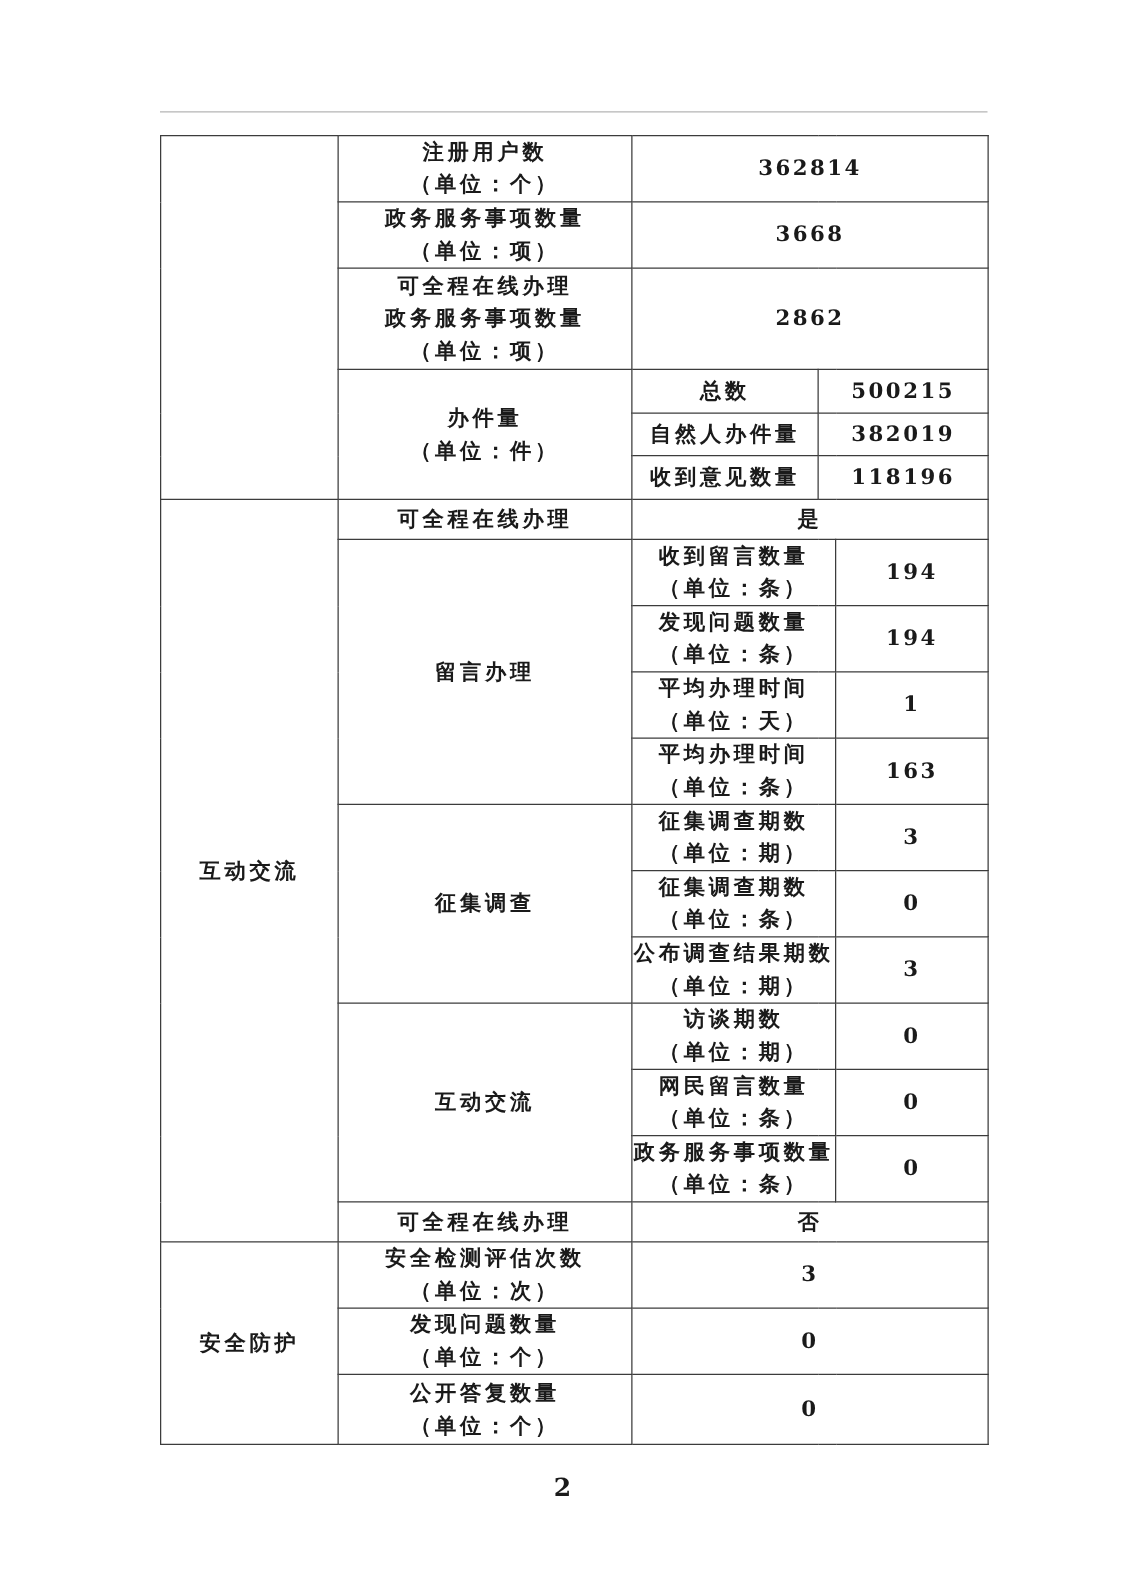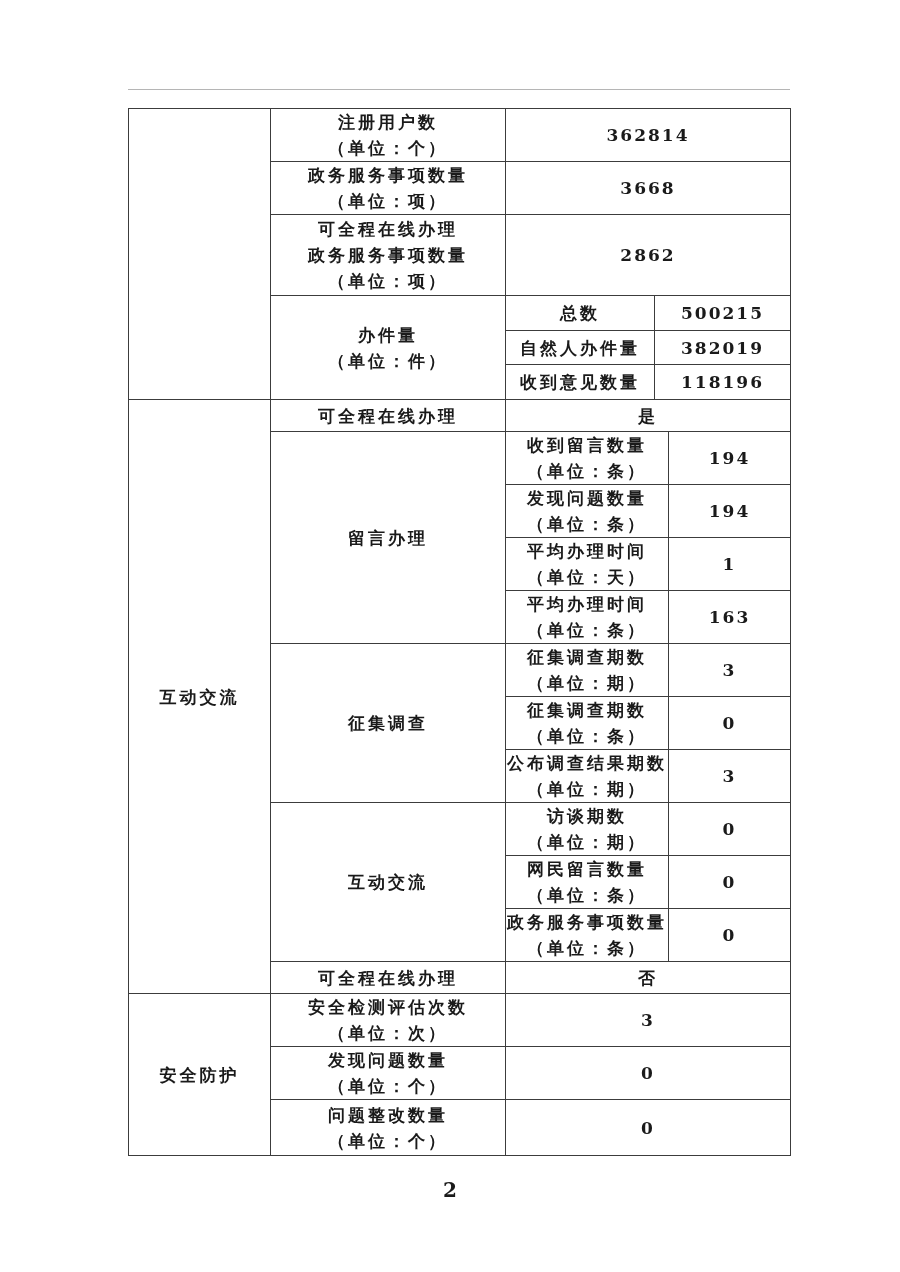--- a/index.html
+++ b/index.html
@@ -174,21 +174,21 @@
       <td>安全检测评估次数
 （单位：次）</td>
       <td colspan="3" class="num">3</td>
     </tr>
     <tr style="height:52px">
       <td>发现问题数量
 （单位：个）</td>
       <td colspan="3" class="num">0</td>
     </tr>
     <tr style="height:56px">
-      <td>问题整改数量
+      <td>公开答复数量
 （单位：个）</td>
       <td colspan="3" class="num">0</td>
     </tr>
   </tbody>
     </table>
 
   <div class="page-number">2</div>
 
 </div>
 

